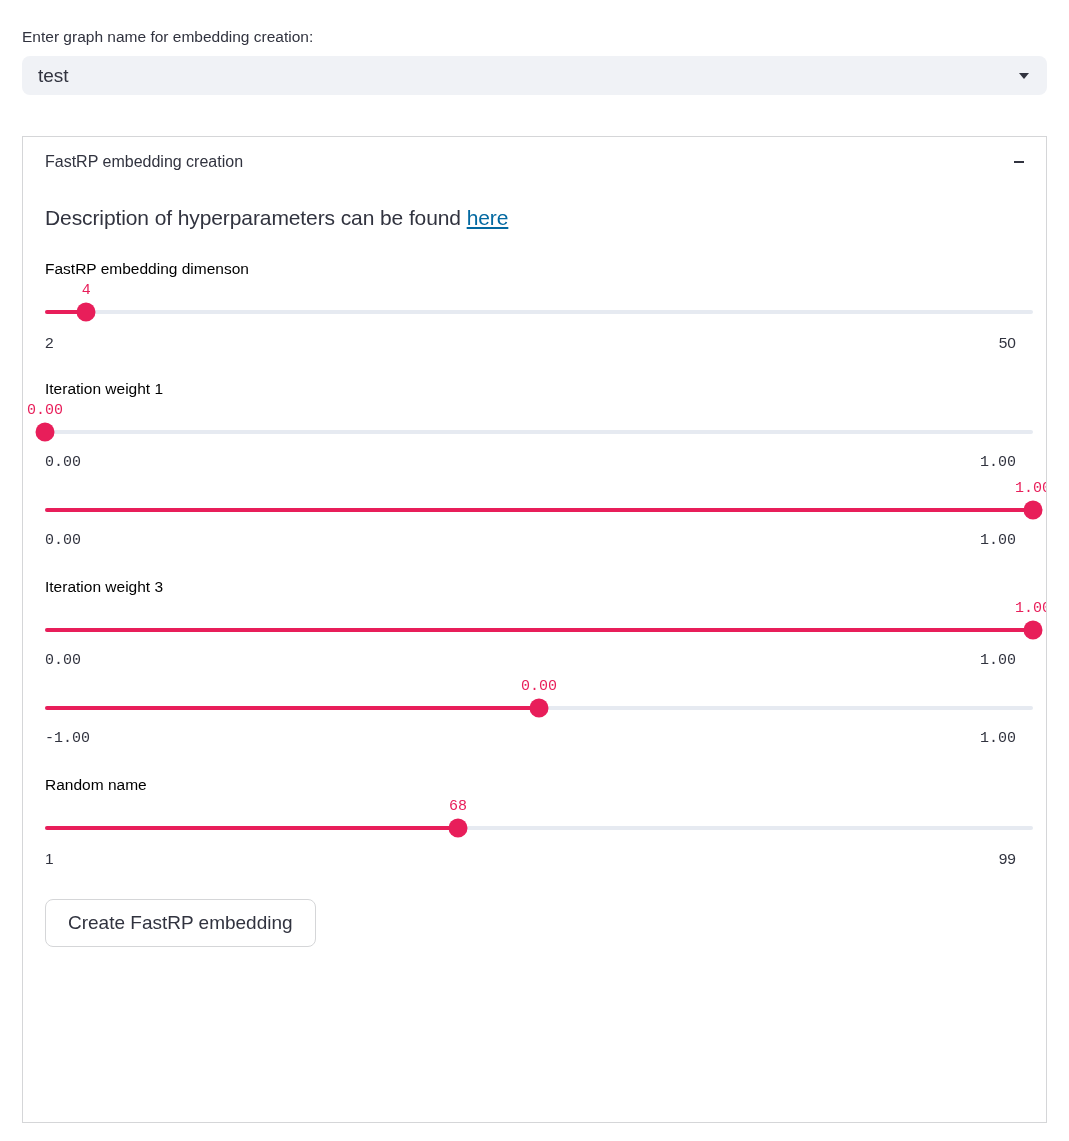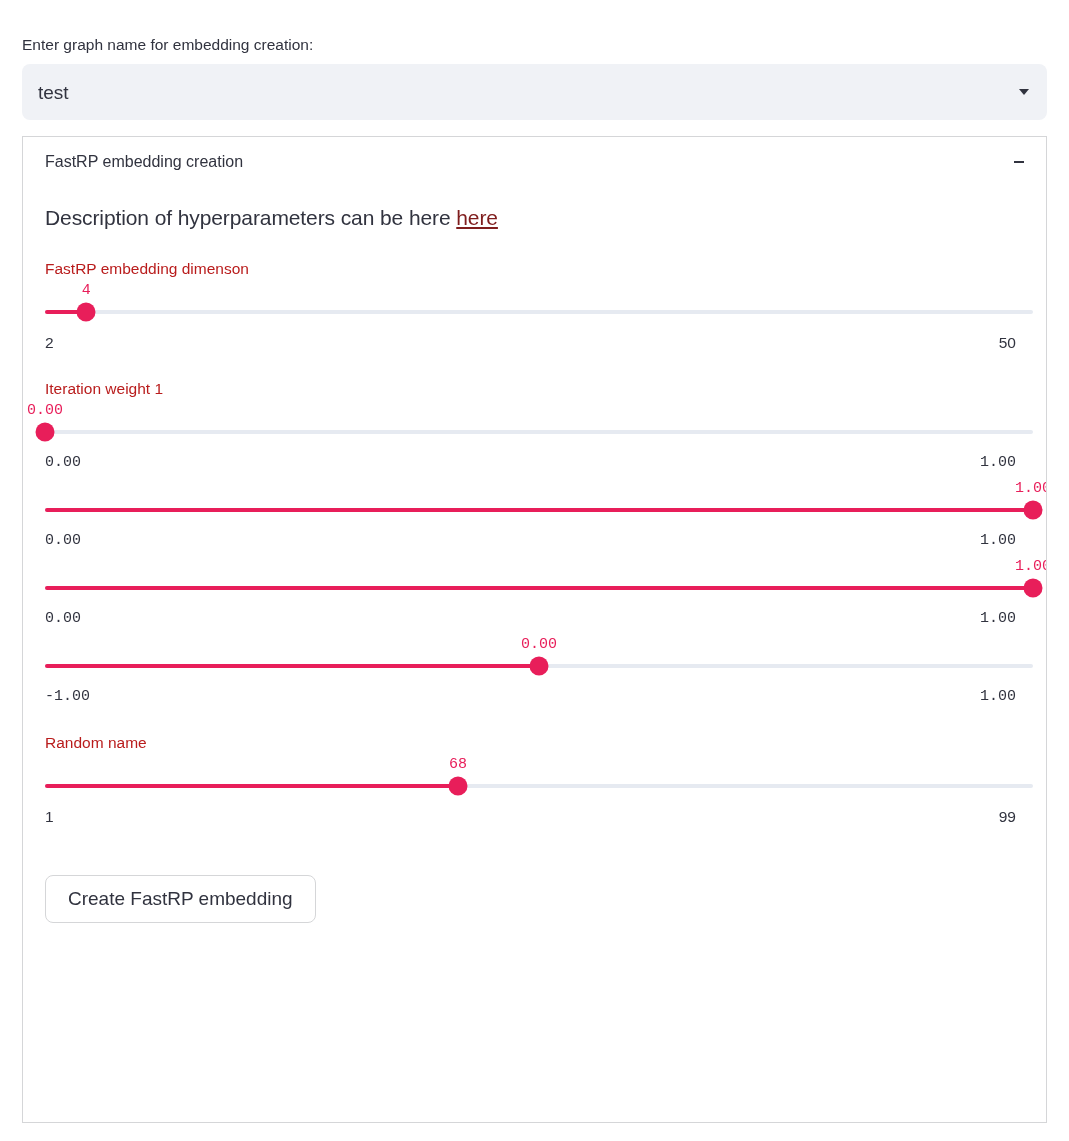--- a/index.html
+++ b/index.html
@@ -19,33 +19,33 @@
     width: 1069px;
     height: 1141px;
     background: #ffffff;
     overflow: hidden;
   }
 
   
   .select-block {
     position: absolute;
     left: 22px;
-    top: 34px;
+    top: 26px;
     width: 1025px;
   }
   .select-label {
     font-size: 15.5px;
     line-height: 22px;
     color: #31333f;
     margin-bottom: 8px;
   }
   .select-box {
     position: relative;
     width: 1025px;
-    height: 56px;
+    height: 39px;
     background: #f0f2f6;
     border-radius: 8px;
     display: flex;
     align-items: center;
     padding: 0 40px 0 16px;
     cursor: pointer;
   }
   .select-value {
     font-size: 19px;
     color: #31333f;
@@ -113,33 +113,33 @@
   }
 
   .description {
     font-size: 21px;
     line-height: 30px;
     color: #31333f;
     margin: 16px 0 0 0;
     letter-spacing: -0.1px;
   }
   .description a {
-    color: #7f1d1d;
+    color: #0369a1;
     text-decoration: underline;
   }
 
   
   .slider-group {
     margin-top: 26px;
     position: relative;
   }
   .slider-label {
     font-size: 15.5px;
     line-height: 20px;
-    color: #b91c1c;
+    color: #000000;
     margin-bottom: 22px;
   }
   .slider-widget {
     position: relative;
     width: 988px;
     height: 22px;
   }
   .track {
     position: absolute;
     left: 0;
@@ -193,21 +193,21 @@
   }
   .minmax .mn { left: 0; }
   .minmax .mx { right: 17px; }
   .minmax.plain .mn, .minmax.plain .mx {
     font-family: "Liberation Sans", sans-serif;
     font-size: 15.5px;
   }
 
   
   .create-button {
-    margin-top: 48px;
+    margin-top: 30px;
     display: inline-flex;
     align-items: center;
     justify-content: center;
     height: 48px;
     padding: 0 22px;
     background: #ffffff;
     border: 1px solid #d5d6d8;
     border-radius: 8px;
     font-family: "Liberation Sans", sans-serif;
     font-size: 19px;
@@ -232,21 +232,21 @@
     <div class="expander-header">
       <span class="expander-title">FastRP embedding creation</span>
       <span class="expander-toggle">
         <span class="minus-bar"></span>
       </span>
     </div>
 
     <div class="expander-body">
 
       <p class="description">
-        <span>Description of hyperparameters can be here </span><a href="#">here</a>
+        <span>Description of hyperparameters can be found </span><a href="#">here</a>
       </p>
 
       
       <div class="slider-group">
         <div class="slider-label">FastRP embedding dimenson</div>
         <div class="slider-widget">
           <div class="track"></div>
           <div class="track-fill" style="width:4.17%"></div>
           <div class="bubble" style="left:4.17%">4</div>
           <div class="thumb" style="left:4.17%"></div>
@@ -281,20 +281,21 @@
           <div class="thumb" style="left:100%"></div>
         </div>
         <div class="minmax">
           <span class="mn">0.00</span>
           <span class="mx">1.00</span>
         </div>
       </div>
 
       
       <div class="slider-group">
+        <div class="slider-label">Iteration weight 3</div>
         <div class="slider-widget">
           <div class="track"></div>
           <div class="track-fill" style="width:100%"></div>
           <div class="bubble" style="left:100%">1.00</div>
           <div class="thumb" style="left:100%"></div>
         </div>
         <div class="minmax">
           <span class="mn">0.00</span>
           <span class="mx">1.00</span>
         </div>

